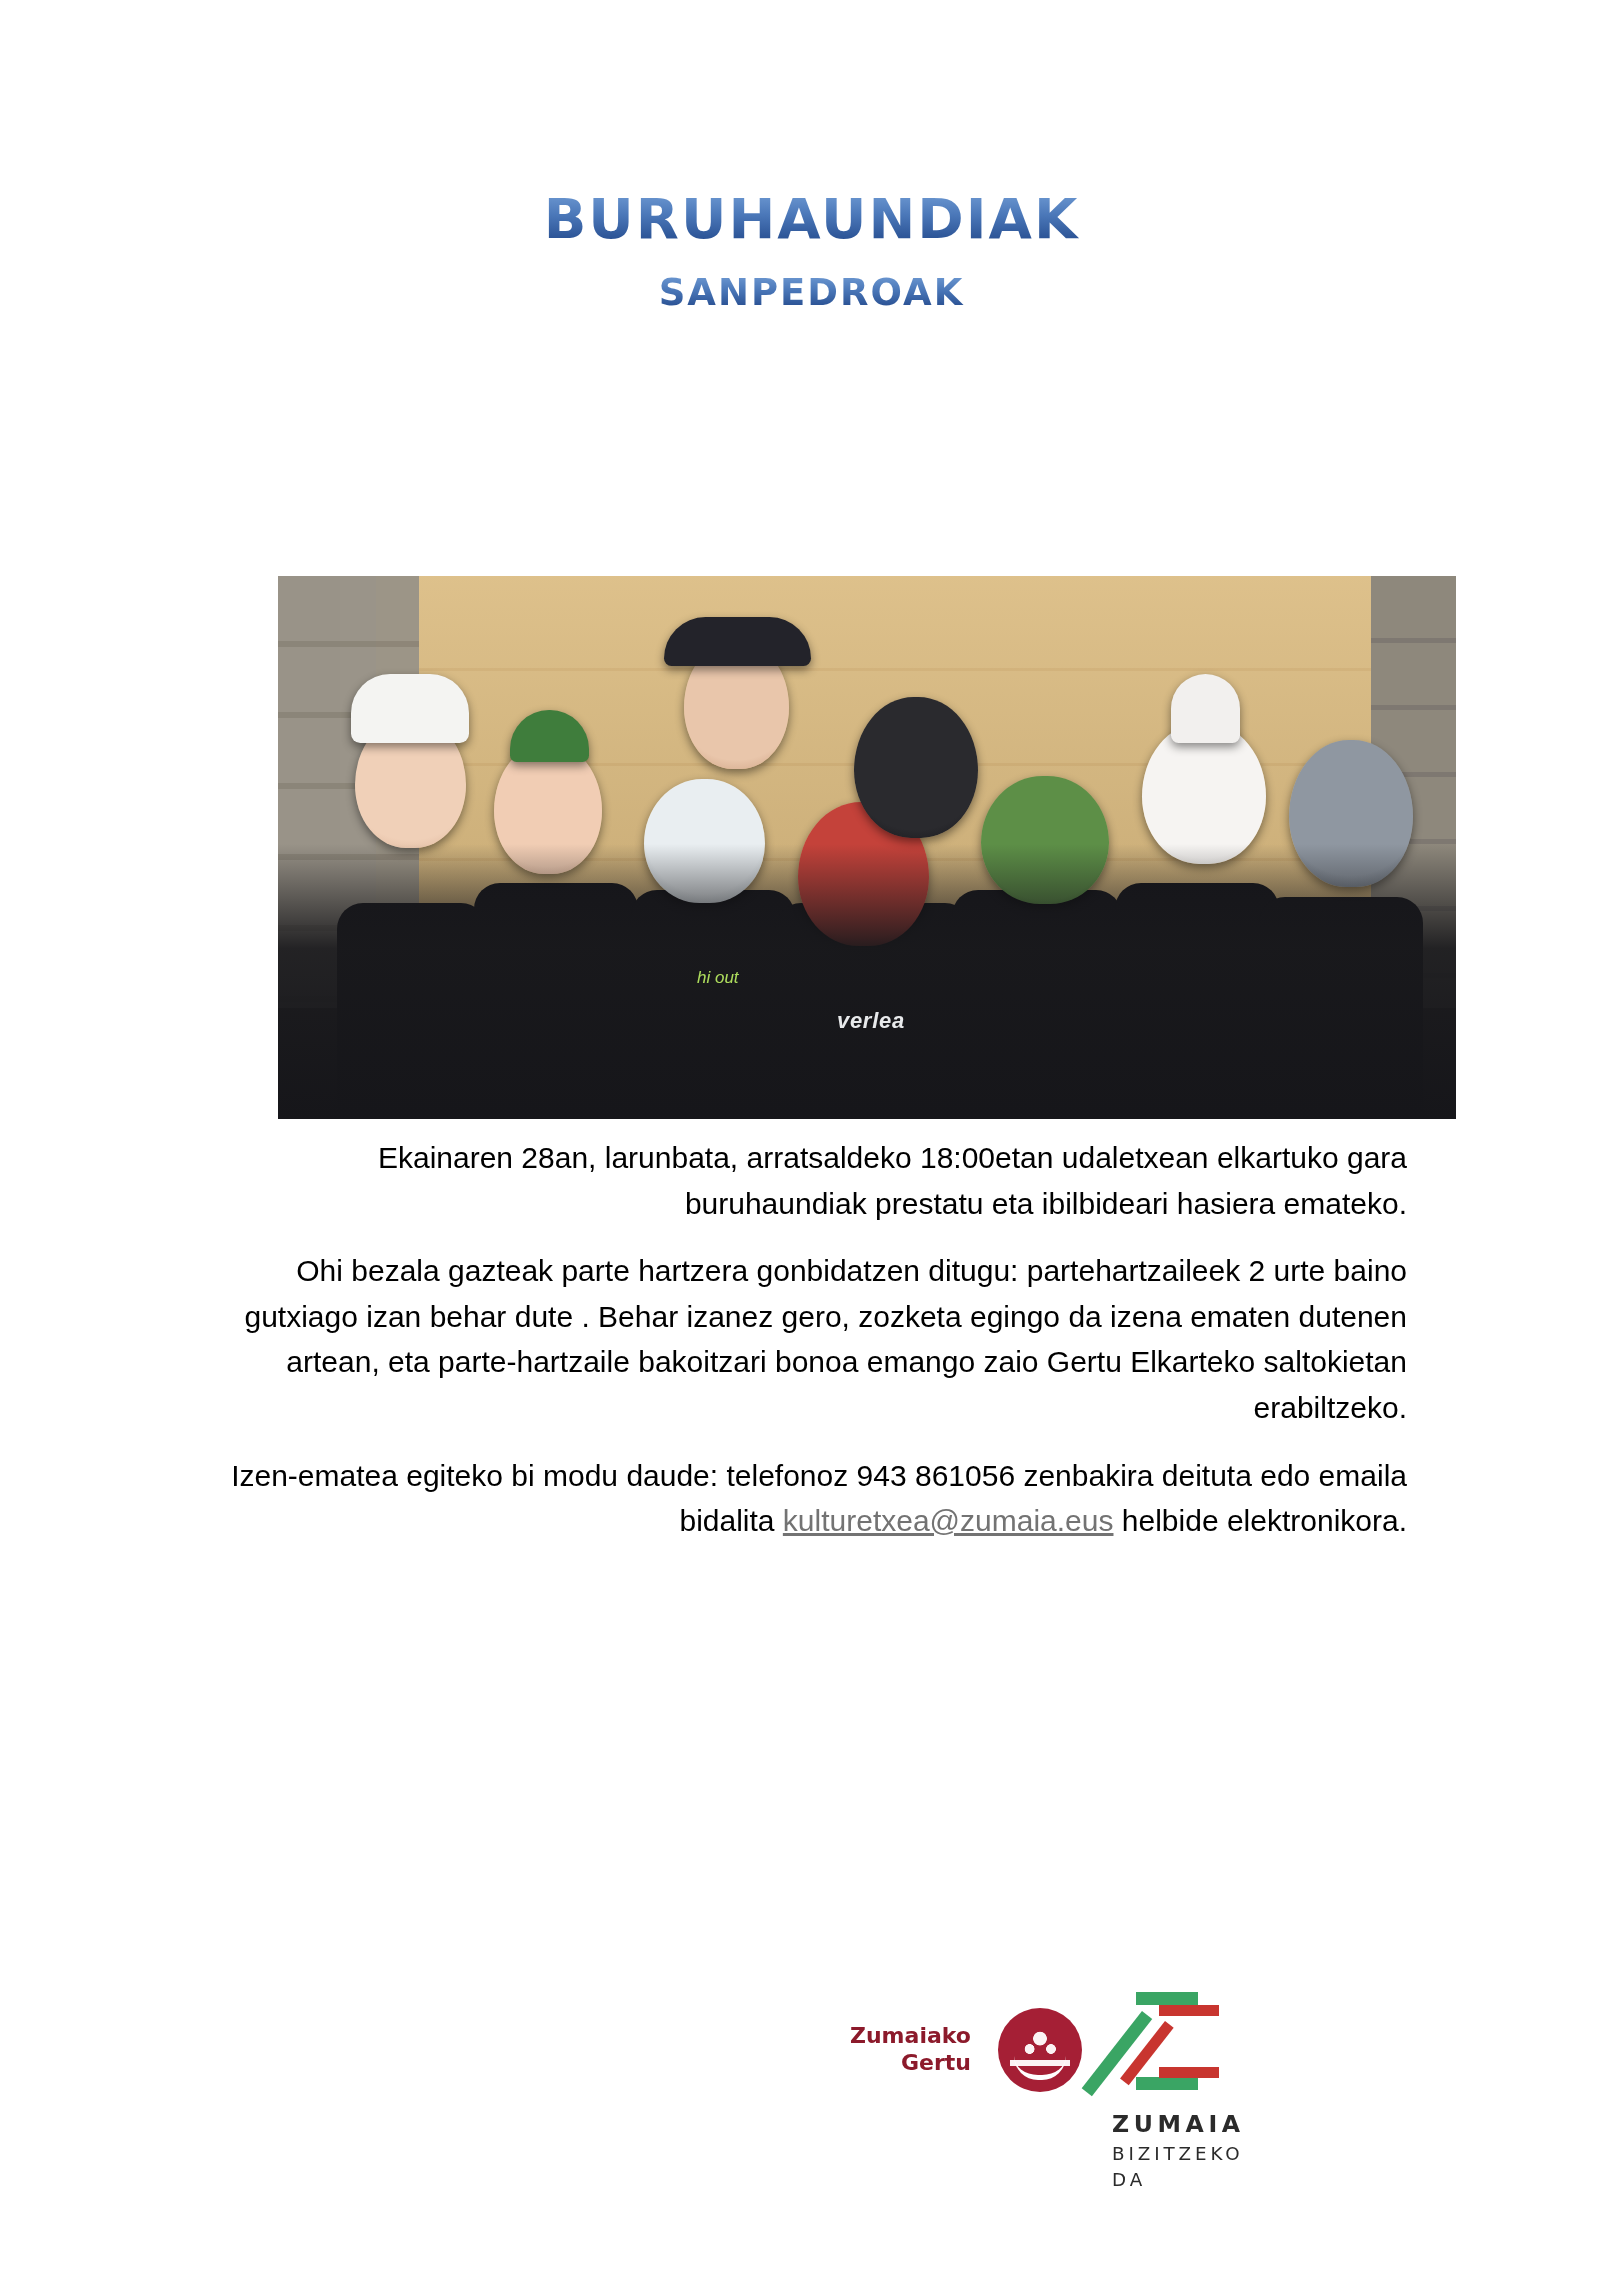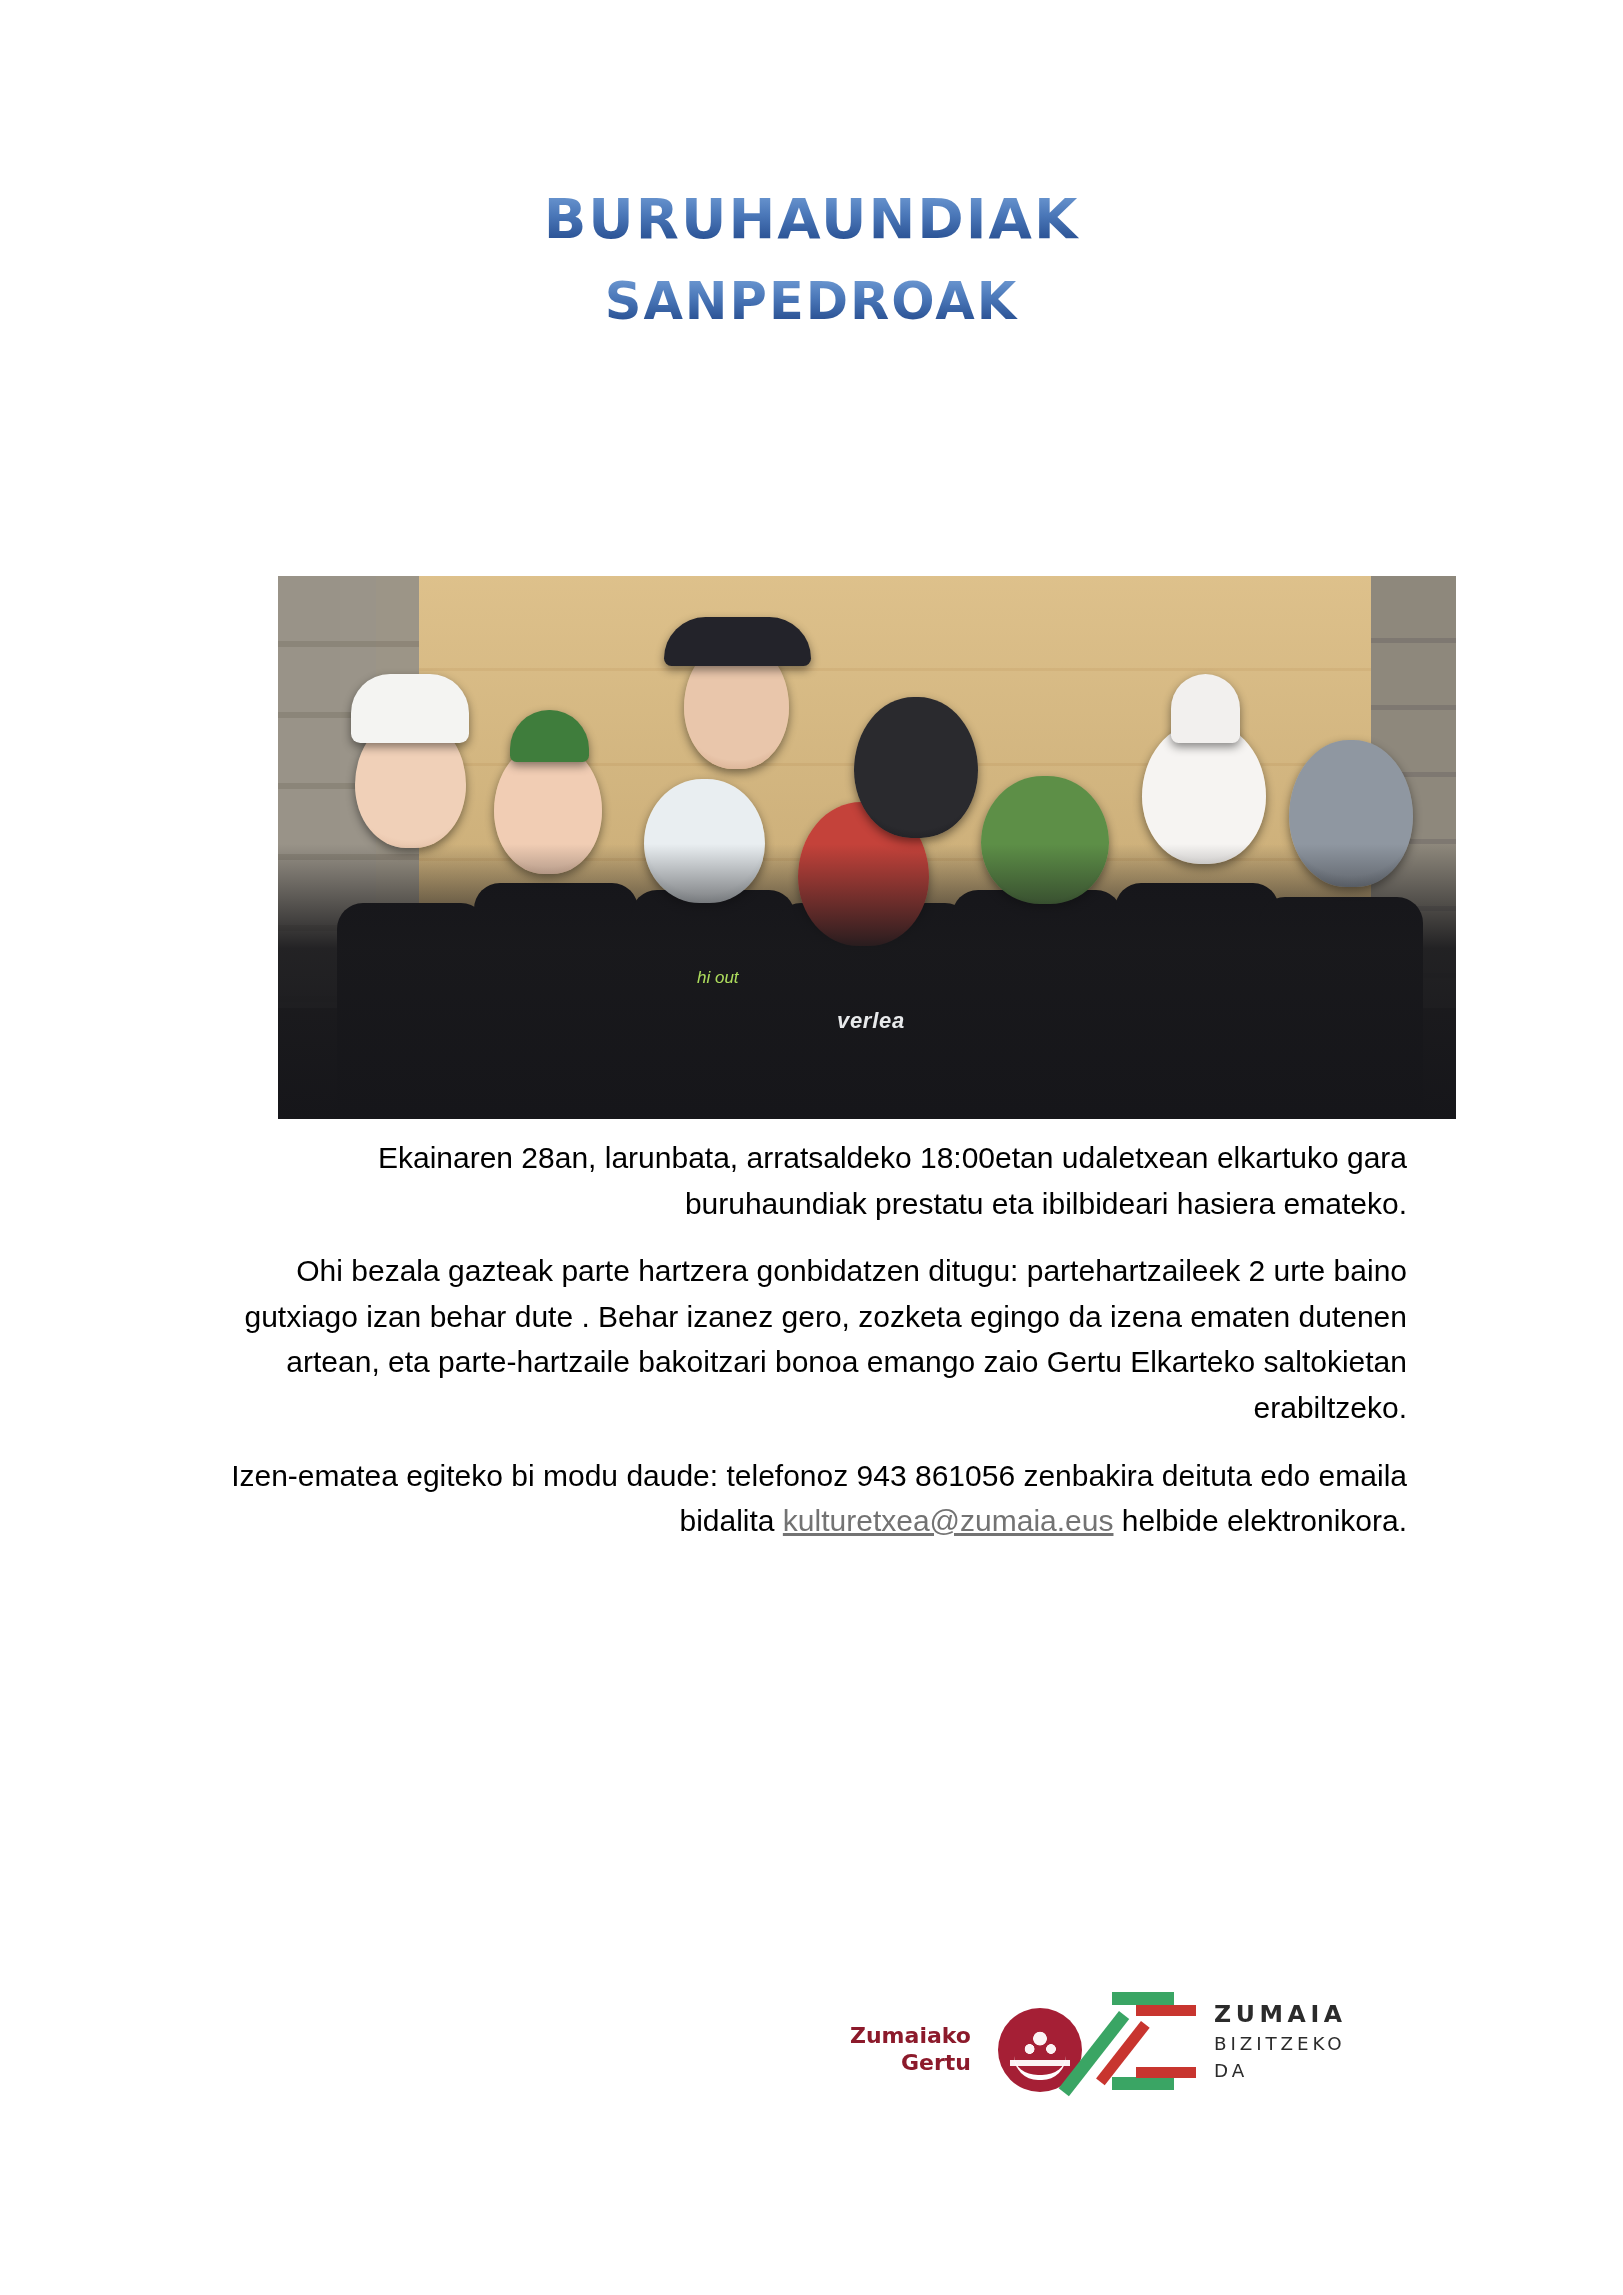--- a/index.html
+++ b/index.html
@@ -35,21 +35,21 @@
     line-height: 1.28;
     background: linear-gradient(to bottom, #7ca7dd 0%, #4a77b8 45%, #2e5698 75%, #20417c 100%);
     -webkit-background-clip: text;
     background-clip: text;
     color: transparent;
     -webkit-text-fill-color: transparent;
     text-shadow: 0 0 0 rgba(0,0,0,0);
     filter: drop-shadow(1.3px 2px 0.7px rgba(255,255,255,0.9));
   }
   .title-line-1 { font-size: 56px; }
-  .title-line-2 { font-size: 51px; margin-top: 14.4px; }
+  .title-line-2 { font-size: 37px; margin-top: 14.4px; }
 
   
   .photo {
     position: absolute;
     left: 278px;
     top: 576px;
     width: 1178px;
     height: 543px;
     overflow: hidden;
     background: #6f6356;
@@ -195,20 +195,21 @@
     border-bottom: 5.9px solid #ffffff;
     border-radius: 0 0 26px 26px;
   }
   .logo-zumaia {
     position: absolute;
     left: 275px;
     top: 19.6px;
     display: flex;
     align-items: center;
     gap: 17px;
+    flex-direction: column;
   }
   .zmark {
     position: relative;
     width: 85px;
     height: 98px;
   }
   .zmark .z-green {
     position: absolute;
     left: 0; top: 0;
     width: 62px; height: 98px;

